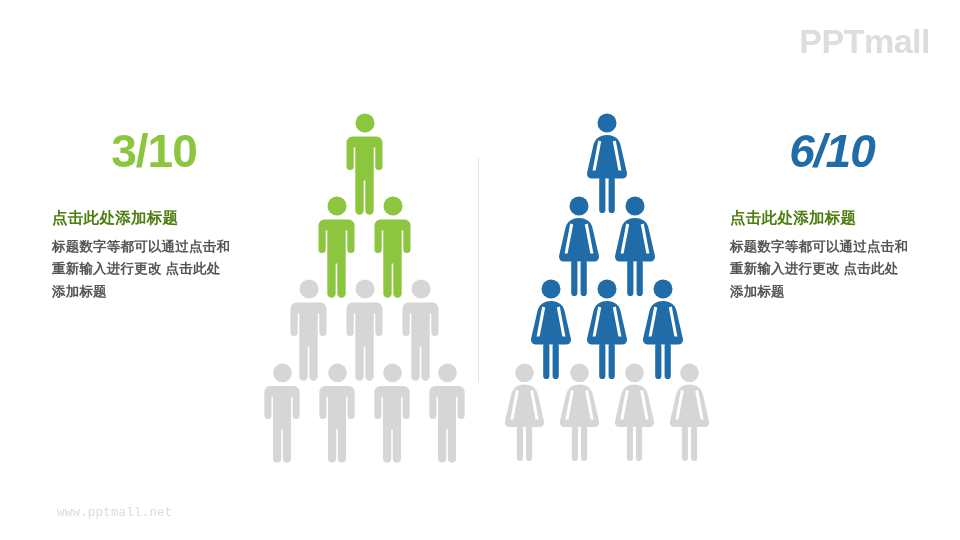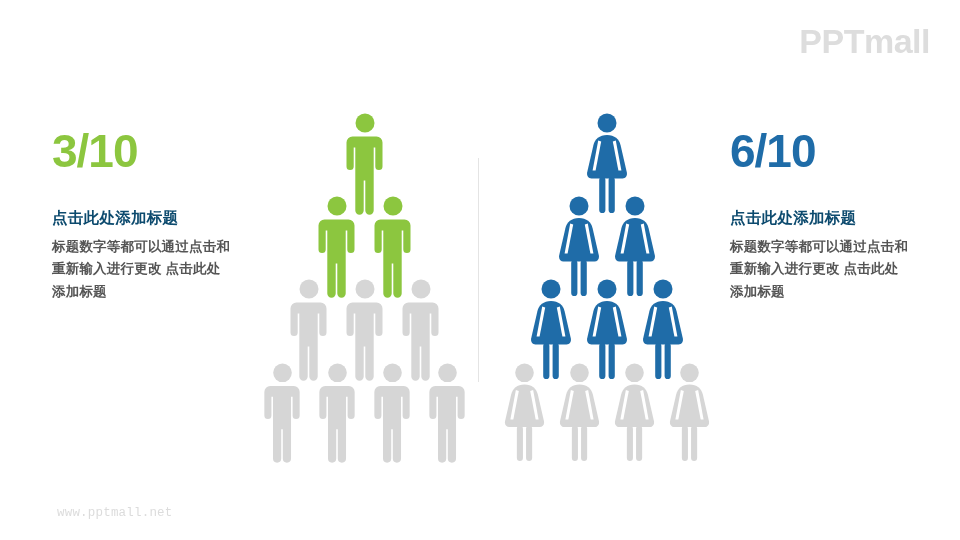--- a/index.html
+++ b/index.html
@@ -45,31 +45,32 @@
     top: 128px;
     width: 230px;
   }
   .text-panel.left  { left: 52px; }
   .text-panel.right { left: 730px; }
 
   .panel-number {
     font-size: 46px;
     font-weight: bold;
     line-height: 1;
+    text-align: center;
     letter-spacing: -1px;
     margin: 0 0 34px 0;
     padding-right: 26px;
   }
   .panel-number.green { color: #8cc63f; }
-  .panel-number.blue  { color: #1f6ca8; }
+  .panel-number.blue  { color: #1f6ca8; font-style: italic; }
 
   .panel-title {
     font-size: 15.5px;
     font-weight: bold;
-    color: #0c4a6e;
+    color: #4d7c0f;
     margin: 0 0 7px 0;
     letter-spacing: 0.3px;
   }
   .panel-body {
     font-size: 13.5px;
     color: #555555;
     line-height: 1.65;
     margin: 0;
     width: 180px;
     letter-spacing: 0.2px;

